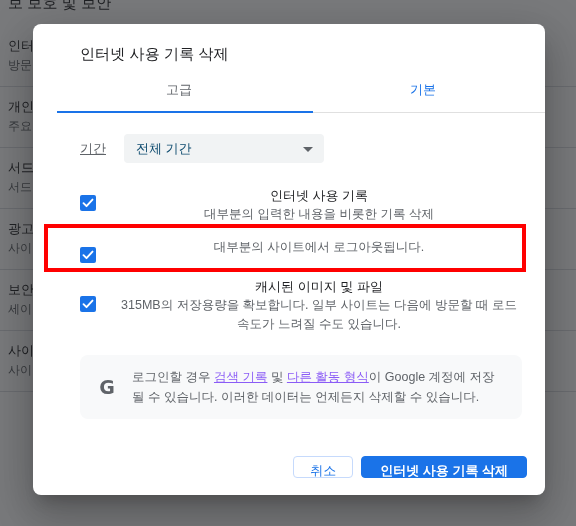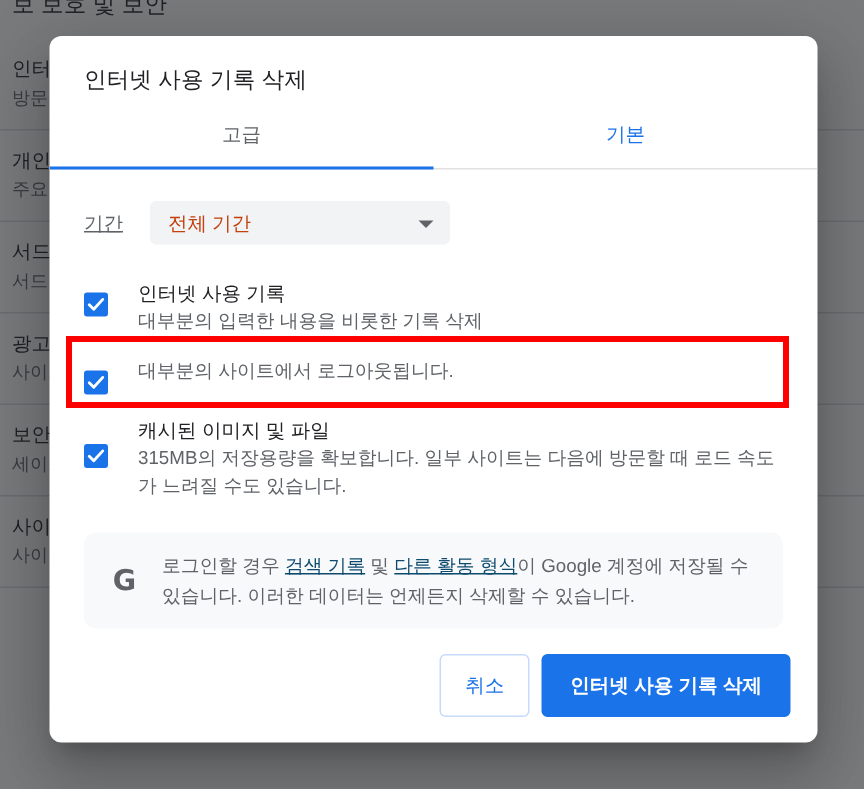--- a/index.html
+++ b/index.html
@@ -76,20 +76,21 @@
     top: 24px;
     width: 512px;
     height: 471px;
     background: #ffffff;
     border-radius: 8px;
     box-shadow: 0 11px 15px -7px rgba(0,0,0,.2),
                 0 24px 38px 3px rgba(0,0,0,.14),
                 0 9px 46px 8px rgba(0,0,0,.12);
     box-sizing: border-box;
     overflow: hidden;
+    padding-left: 24px;
   }
 
   .dlg-title {
     font-size: 15px;
     color: #202124;
     padding: 19px 0 0 23px;
     line-height: 22px;
     letter-spacing: .1px;
   }
 
@@ -146,40 +147,40 @@
     background: #f1f3f4;
     border-radius: 4px;
     display: flex;
     align-items: center;
     padding: 0 12px;
     box-sizing: border-box;
     cursor: pointer;
   }
   .period-select .sel-value {
     font-size: 13px;
-    color: #c2410c;
-    font-family: Liberation Serif, serif;
+    color: #0c4a6e;
   }
   .caret {
     position: absolute;
     right: 11px;
     top: 13px;
     width: 0; height: 0;
     border-left: 5px solid transparent;
     border-right: 5px solid transparent;
     border-top: 5px solid #5f6368;
   }
 
   
   .opt-list { margin-top: 16px; }
   .opt-row {
     display: flex;
     align-items: flex-start;
     position: relative;
     padding: 7px 0;
+    text-align: center;
   }
   .cbox {
     width: 16px;
     height: 16px;
     border-radius: 2px;
     background: #1a73e8;
     flex: 0 0 16px;
     margin-right: 20px;
     position: relative;
     cursor: pointer;
@@ -234,37 +235,37 @@
     color: #5f6368;
     line-height: 20px;
     margin-right: 12px;
   }
   .notice-text {
     font-size: 12.5px;
     color: #5f6368;
     line-height: 20px;
   }
   .notice-text a {
-    color: #0c4a6e;
+    color: #8b5cf6;
     text-decoration: underline;
   }
 
   
   .dlg-footer {
     position: absolute;
     right: 18px;
     bottom: 17px;
     display: flex;
     align-items: center;
   }
   .btn {
     font-family: "Liberation Sans", sans-serif;
     font-size: 13px;
     border-radius: 4px;
-    height: 42px;
+    height: 22px;
     line-height: 28px;
     padding: 0 16px;
     box-sizing: border-box;
     cursor: pointer;
     white-space: nowrap;
   }
   .btn-secondary {
     color: #1a73e8;
     background: #ffffff;
     border: 1px solid #c6dafc;

